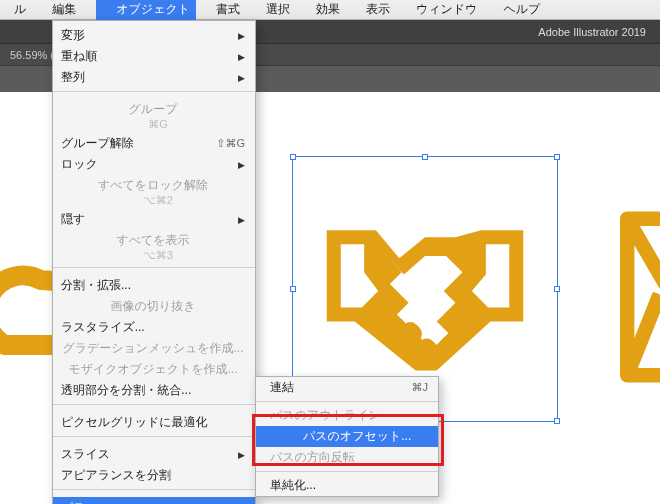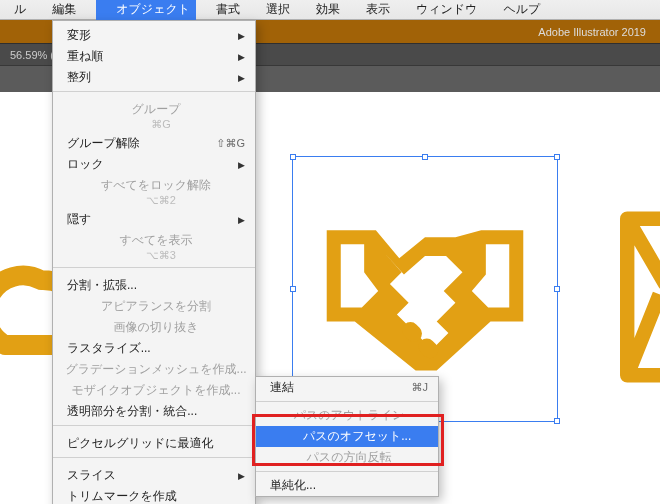--- a/index.html
+++ b/index.html
@@ -2,52 +2,52 @@
 <html><head>
 <meta charset="utf-8">
 <style>
   * { box-sizing: border-box; margin: 0; padding: 0; font-family: "Hiragino Sans", "Helvetica Neue", Arial, sans-serif; }
   body { width: 660px; height: 504px; overflow: hidden; background: #fff; position: relative; }
 
   .menubar { height: 20px; background: linear-gradient(#efefef,#e7e7e7); border-bottom: 1px solid #b0b0b0; display: flex; align-items: center; font-size: 12px; color: #222; gap: 14px; padding-left: 8px; }
   .menubar .m-item { padding: 2px 6px; }
   .menubar .m-item.active { background: #3a7df0; color: #fff; padding-left: 20px; }
 
-  .titlebar { height: 24px; background: #a16207; color: #ddd; display: flex; align-items: center; justify-content: flex-end; font-size: 11px; padding: 0 14px; border-bottom: 1px solid #2f2f2f; }
+  .titlebar { height: 24px; background: #404040; color: #ddd; display: flex; align-items: center; justify-content: flex-end; font-size: 11px; padding: 0 14px; border-bottom: 1px solid #2f2f2f; }
   .toolbar { height: 22px; background: #4a4a4a; color: #ccc; display: flex; align-items: center; font-size: 11px; padding-left: 6px; border-bottom: 1px solid #383838; }
   .zoom { padding: 1px 4px; }
   .canvasbg { height: 26px; background: #5b5b5b; }
 
   .canvas { position: absolute; left: 0; top: 92px; right: 0; bottom: 0; background: #fff; }
 
   .dropdown {
     position: absolute; left: 52px; top: 20px; width: 204px;
     background: #f4f4f4; border: 1px solid #b0b0b0;
     box-shadow: 3px 4px 10px rgba(0,0,0,.25);
     font-size: 12px; z-index: 20;
     padding-bottom: 4px;
   }
   .dropdown .group { padding-top: 4px; }
-  .dropdown .item { display: flex; align-items: center; justify-content: space-between; padding: 2px 10px 2px 14px; color: #222; white-space: nowrap; }
+  .dropdown .item { display: flex; align-items: center; justify-content: space-between; padding: 2px 10px 2px 8px; color: #222; white-space: nowrap; }
   .dropdown .item.disabled { color: #a0a0a0; flex-direction: column; }
   .dropdown .item .shortcut { color: #6a6a6a; font-size: 11px; margin-left: 10px; }
   .dropdown .item.disabled .shortcut { color: #bcbcbc; }
   .dropdown .sep { height: 1px; background: #d0d0d0; margin: 3px 0; }
   .arrow::after { content: "▶"; font-size: 9px; color: #333; margin-left: 8px; }
   .dropdown .item.highlight { background: #3a7df0; color: #fff; }
   .dropdown .item.highlight.arrow::after { color: #fff; }
 
   .submenu {
     position: absolute; left: 255px; top: 376px; width: 184px;
     background: #f4f4f4; border: 1px solid #b0b0b0;
     box-shadow: 3px 4px 10px rgba(0,0,0,.25);
     font-size: 12px; z-index: 30;
   }
   .submenu .item { display: flex; align-items: center; justify-content: space-between; padding: 2px 10px 2px 14px; color: #222; white-space: nowrap; }
-  .submenu .item.disabled { color: #a0a0a0; justify-content: center; }
+  .submenu .item.disabled { color: #a0a0a0; }
   .submenu .item.highlight { background: #3a7df0; color: #fff; padding-left: 47px; }
   .submenu .item .shortcut { color: #6a6a6a; font-size: 11px; margin-left: 10px; }
   .submenu .sep { height: 1px; background: #d0d0d0; margin: 3px 0; }
 
   .redbox { position: absolute; border: 3px solid #e02020; z-index: 40; pointer-events: none; }
 
   .selbox { position: absolute; border: 1px solid #3a7df0; }
   .handle { position: absolute; width: 6px; height: 6px; background: #fff; border: 1px solid #3a7df0; }
   .handle.tl { left: -3px; top: -3px; }
   .handle.tm { left: calc(50% - 3px); top: -3px; }
@@ -153,51 +153,48 @@
         <span>すべてを表示</span>
         <span class="shortcut">⌥⌘3</span>
       </div>
     </div>
     <div class="sep"></div>
     <div class="group">
       <div class="item">
         <span>分割・拡張...</span>
       </div>
       <div class="item disabled">
+        <span>画像の切り抜き</span>
+      </div>
+      <div class="item">
+        <span>ラスタライズ...</span>
+      </div>
+      <div class="item disabled">
+        <span>グラデーションメッシュを作成...</span>
+      </div>
+      <div class="item disabled">
+        <span>モザイクオブジェクトを作成...</span>
+      </div>
+      <div class="item">
+        <span>透明部分を分割・統合...</span>
+      </div>
+    </div>
+    <div class="sep"></div>
+    <div class="group">
+      <div class="item">
+        <span>ピクセルグリッドに最適化</span>
+      </div>
+    </div>
+    <div class="sep"></div>
+    <div class="group">
+      <div class="item arrow">
+        <span>スライス</span>
+      </div>
+      <div class="item">
         <span>アピアランスを分割</span>
-      </div>
-      <div class="item disabled">
-        <span>画像の切り抜き</span>
-      </div>
-      <div class="item">
-        <span>ラスタライズ...</span>
-      </div>
-      <div class="item disabled">
-        <span>グラデーションメッシュを作成...</span>
-      </div>
-      <div class="item disabled">
-        <span>モザイクオブジェクトを作成...</span>
-      </div>
-      <div class="item">
-        <span>透明部分を分割・統合...</span>
-      </div>
-    </div>
-    <div class="sep"></div>
-    <div class="group">
-      <div class="item">
-        <span>ピクセルグリッドに最適化</span>
-      </div>
-    </div>
-    <div class="sep"></div>
-    <div class="group">
-      <div class="item arrow">
-        <span>スライス</span>
-      </div>
-      <div class="item">
-        <span>トリムマークを作成</span>
       </div>
     </div>
     <div class="sep"></div>
     <div class="group">
       <div class="item arrow highlight">
         <span>パス</span>
       </div>
       <div class="item arrow">
         <span>シェイプ</span>
       </div>

